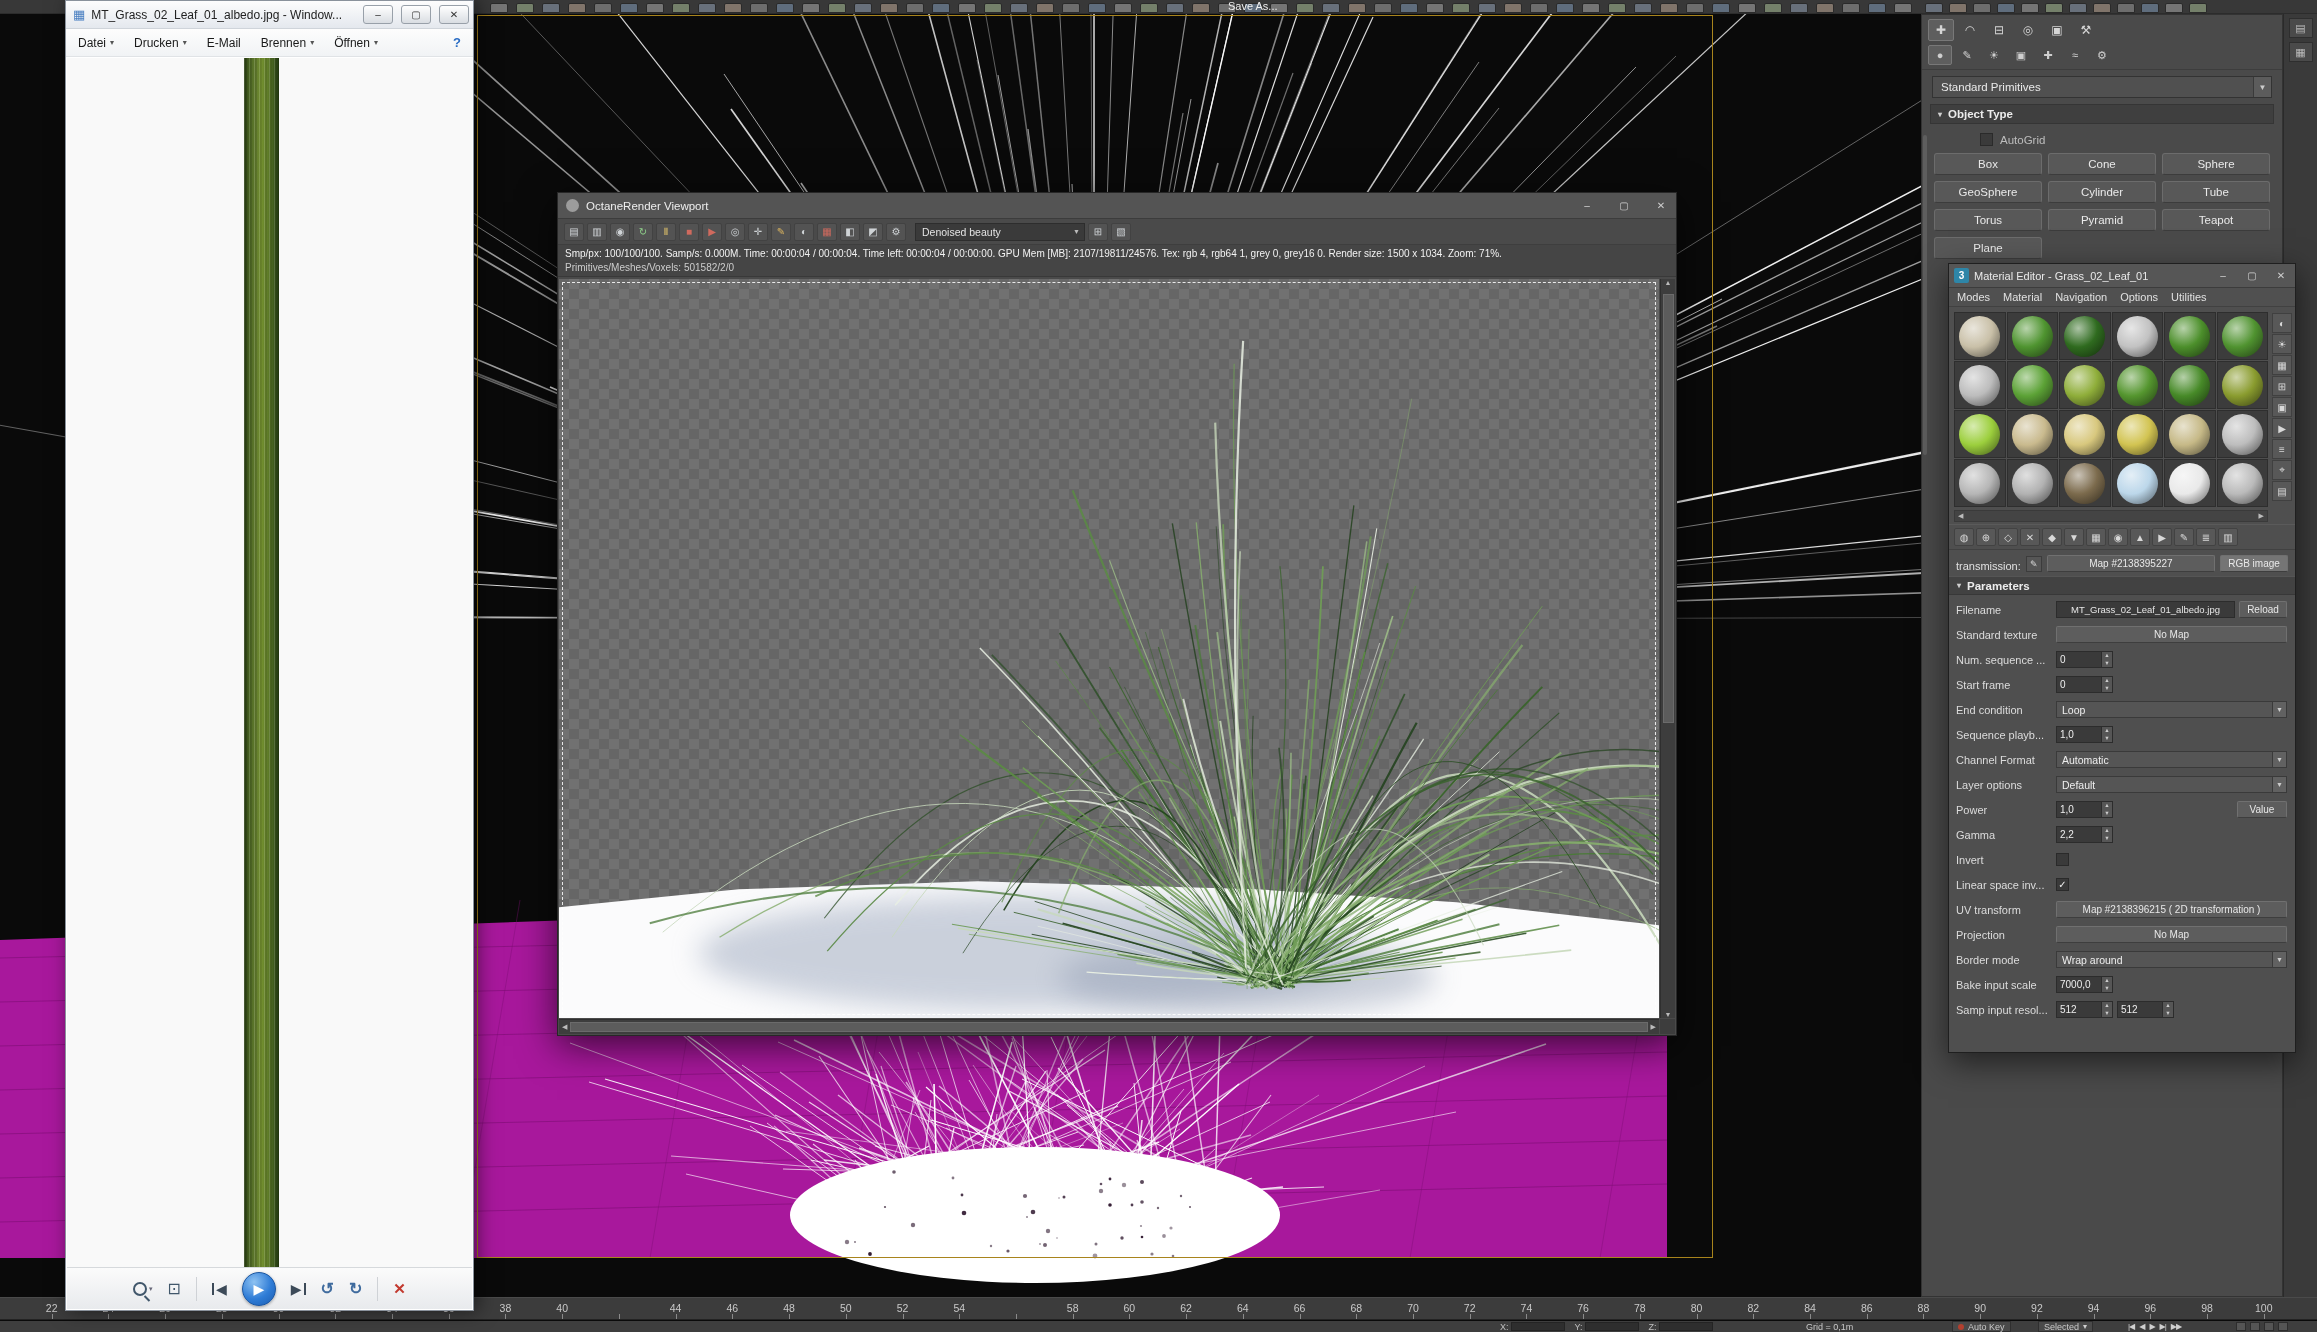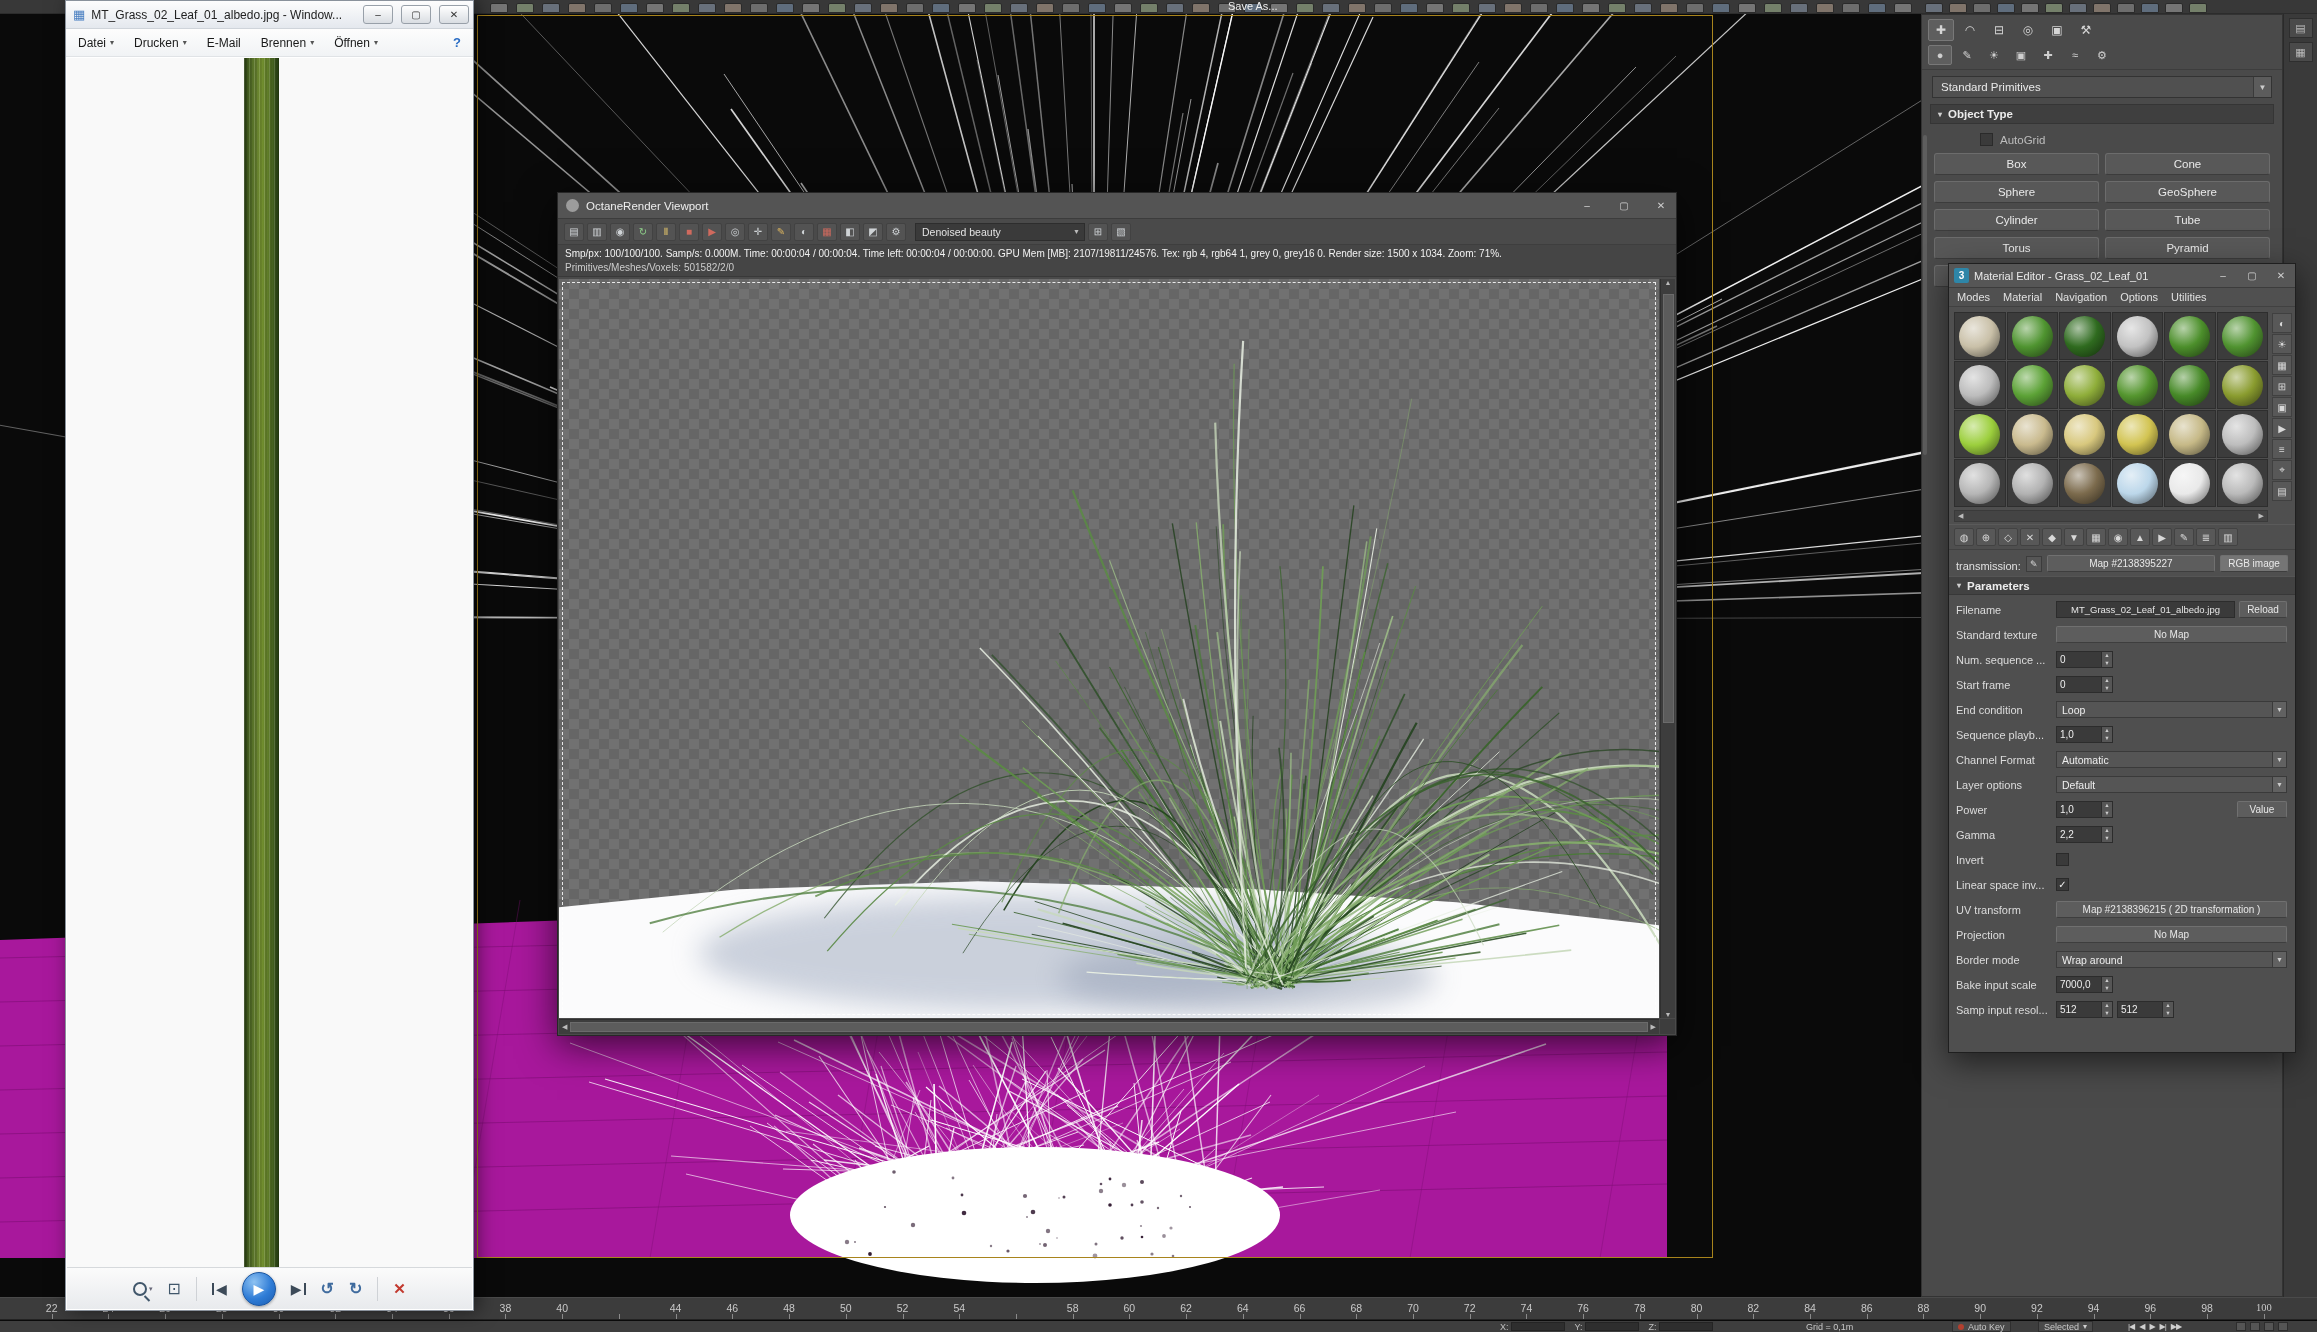--- a/index.html
+++ b/index.html
@@ -57,21 +57,21 @@
   .cpcat{width:24px;height:20px;color:#cfcfcf;font-size:11px;display:flex;align-items:center;justify-content:center;border-radius:2px}
   .cpcat.active{background:#5e5e5e;border:1px solid #787878}
   #cp-dd{margin:6px 10px 4px;height:22px;background:#505050;border:1px solid #333;display:flex;align-items:center}
   #cp-dd .txt{flex:1;font-size:11.5px;color:#e9e9e9;padding-left:8px}
   #cp-dd .arr{width:18px;height:100%;background:#5c5c5c;border-left:1px solid #3a3a3a;font-size:8px;color:#ccc;
               display:flex;align-items:center;justify-content:center}
   #cp-rollout{margin:6px 8px 0;height:20px;background:#3f3f3f;border:1px solid #353535;display:flex;align-items:center;
               gap:6px;padding:0 7px;font-size:11.5px;font-weight:bold;color:#ececec}
   #cp-autogrid{display:flex;align-items:center;gap:7px;margin:9px 0 7px 58px;color:#bdbdbd;font-size:11.5px}
   .cpcheck{width:13px;height:13px;background:#3a3a3a;border:1px solid #2a2a2a;display:inline-block}
-  #cp-buttons{display:grid;grid-template-columns:1fr 1fr;gap:6px;margin:2px 12px}
+  #cp-buttons{display:grid;grid-template-columns:1fr 1fr 1fr;gap:6px;margin:2px 12px}
   .cpbtn{height:22px;background:#585858;border:1px solid #6c6c6c;border-bottom-color:#3c3c3c;border-radius:3px;
          color:#e9e9e9;font-size:11.5px;display:flex;align-items:center;justify-content:center}
   #cp-scroll{position:absolute;left:1px;top:120px;width:4px;height:320px;background:#5e5e5e;border-radius:2px}
 
   
   #ow{position:absolute;left:557px;top:192px;width:1120px;height:844px;background:#4a4a4a;border:1px solid #272727;
       box-shadow:0 10px 36px rgba(0,0,0,.65)}
   #ow-title{height:26px;background:#545454;border-bottom:1px solid #3c3c3c;display:flex;align-items:center;padding-left:8px;gap:7px}
   .ow-ic{width:13px;height:13px;border-radius:50%;background:#9c9c9c;flex:none}
   #ow-title .t{flex:1;font-size:11.5px;color:#ededed}
@@ -680,21 +680,21 @@
       <div class="tick" style="left: 1965.18px;">90</div>
       <div class="tickline" style="left: 1980.18px;"></div>
       <div class="tick" style="left: 2021.9px;">92</div>
       <div class="tickline" style="left: 2036.9px;"></div>
       <div class="tick" style="left: 2078.62px;">94</div>
       <div class="tickline" style="left: 2093.62px;"></div>
       <div class="tick" style="left: 2135.34px;">96</div>
       <div class="tickline" style="left: 2150.34px;"></div>
       <div class="tick" style="left: 2192.06px;">98</div>
       <div class="tickline" style="left: 2207.06px;"></div>
-      <div class="tick" style="left: 2248.78px; font-family: Liberation Serif, serif;">100</div>
+      <div class="tick" style="left: 2248.78px;">100</div>
       <div class="tickline" style="left: 2263.78px;"></div>
     </div>
 
   <div id="statusbar">
     <div id="sb-xyz" class="sbabs">
         <div class="sbg">
           <span class="sblab">X:</span>
           <div class="sbfield"></div>
         </div>
         <div class="sbg">

